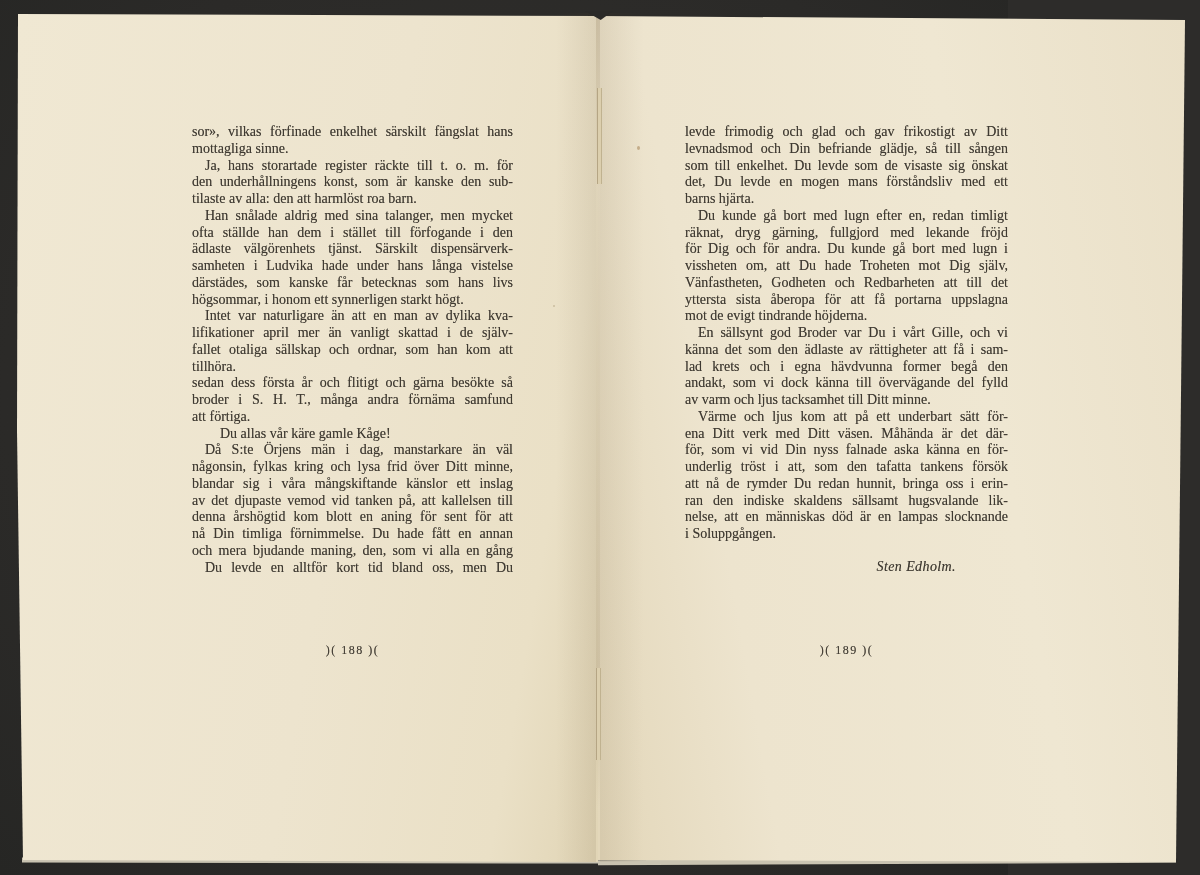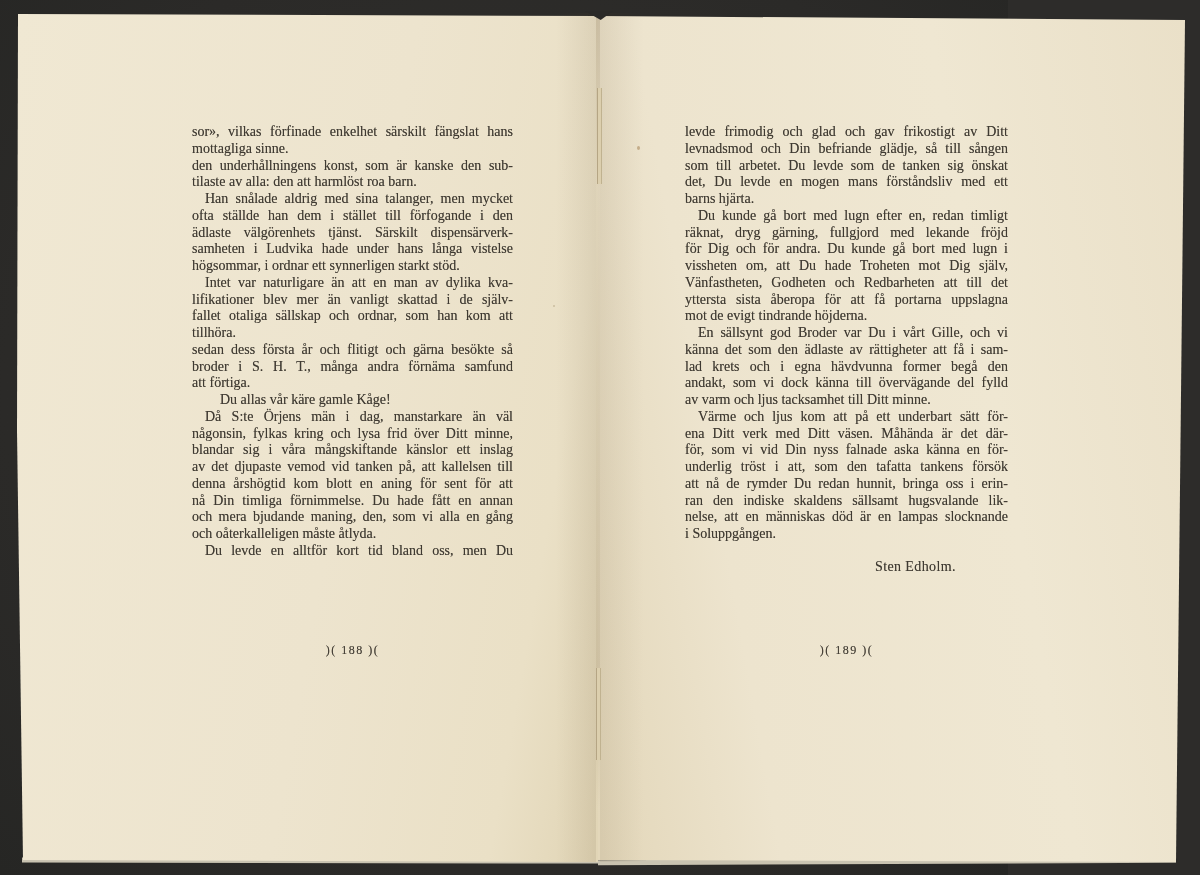--- a/index.html
+++ b/index.html
@@ -66,21 +66,21 @@
   .line{
     text-align:justify;text-align-last:justify;-moz-text-align-last:justify;
     white-space:normal;
   }
   .line.lastline{text-align-last:left;-moz-text-align-last:left;}
   .line.indent1{text-indent:13px;}
   .line.indent2{text-indent:28px;}
   .dateline{margin-top:10px;text-indent:14px;}
   .signature{
     margin-top:16px;padding-right:52px;
-    text-align:right;letter-spacing:.4px;
+    text-align:right;font-style:italic;letter-spacing:.4px;
   }
   .folio{
     position:absolute;top:643px;
     color:#433e35;font-size:12px;letter-spacing:1.5px;text-align:center;
     text-shadow:0 0 .4px rgba(63,58,50,.5);
   }
   .folio.leftfolio{left:192px;width:321px;}
   .folio.rightfolio{left:685px;width:323px;}
   
   .speck{position:absolute;border-radius:50%;}
@@ -106,66 +106,67 @@
   <div class="fold-notch"></div>
   <div class="speck a"></div>
   <div class="speck b"></div>
 
   <div class="textcol leftcol">
       <div class="para">
         <div class="line">sor», vilkas förfinade enkelhet särskilt fängslat hans</div>
         <div class="line lastline">mottagliga sinne.</div>
       </div>
       <div class="para">
+        <div class="line indent1">Ja, hans storartade register räckte till t. o. m. för</div>
         <div class="line">den underhållningens konst, som är kanske den sub-</div>
         <div class="line lastline">tilaste av alla: den att harmlöst roa barn.</div>
       </div>
       <div class="para">
         <div class="line indent1">Han snålade aldrig med sina talanger, men mycket</div>
         <div class="line">ofta ställde han dem i stället till förfogande i den</div>
         <div class="line">ädlaste välgörenhets tjänst. Särskilt dispensärverk-</div>
         <div class="line">samheten i Ludvika hade under hans långa vistelse</div>
-        <div class="line lastline">högsommar, i ordnar ett synnerligen starkt stöd.</div>
+        <div class="line">därstädes, som kanske får betecknas som hans livs</div>
+        <div class="line lastline">högsommar, i honom ett synnerligen starkt högt.</div>
       </div>
       <div class="para">
         <div class="line indent1">Intet var naturligare än att en man av dylika kva-</div>
-        <div class="line">lifikationer blev mer än vanligt skattad i de själv-</div>
+        <div class="line">lifikationer april mer än vanligt skattad i de själv-</div>
         <div class="line">fallet otaliga sällskap och ordnar, som han kom att</div>
         <div class="line lastline">tillhöra.</div>
       </div>
       <div class="para">
         <div class="line">sedan dess första år och flitigt och gärna besökte så</div>
         <div class="line">broder i S. H. T., många andra förnäma samfund</div>
         <div class="line lastline">att förtiga.</div>
       </div>
       <div class="para">
         <div class="line lastline indent2">Du allas vår käre gamle Kåge!</div>
       </div>
       <div class="para">
         <div class="line indent1">Då S:te Örjens män i dag, manstarkare än väl</div>
         <div class="line">någonsin, fylkas kring och lysa frid över Ditt minne,</div>
         <div class="line">blandar sig i våra mångskiftande känslor ett inslag</div>
         <div class="line">av det djupaste vemod vid tanken på, att kallelsen till</div>
         <div class="line">denna årshögtid kom blott en aning för sent för att</div>
         <div class="line">nå Din timliga förnimmelse. Du hade fått en annan</div>
         <div class="line">och mera bjudande maning, den, som vi alla en gång</div>
-        <div class="line lastline">och oåterkalleligen måste åtlyda.</div>
       </div>
       <div class="para">
         <div class="line indent1">Du levde en alltför kort tid bland oss, men Du</div>
       </div>
     </div>
   <div class="folio leftfolio">)( 188 )(</div>
 
   <div class="textcol rightcol">
 
   <div class="para">
         <div class="line">levde frimodig och glad och gav frikostigt av Ditt</div>
         <div class="line">levnadsmod och Din befriande glädje, så till sången</div>
-        <div class="line">som till arbetet. Du levde som de tanken sig önskat</div>
+        <div class="line">som till enkelhet. Du levde som de visaste sig önskat</div>
         <div class="line">det, Du levde en mogen mans förståndsliv med ett</div>
         <div class="line lastline">barns hjärta.</div>
       </div>
       <div class="para">
         <div class="line indent1">Du kunde gå bort med lugn efter en, redan timligt</div>
         <div class="line">räknat, dryg gärning, fullgjord med lekande fröjd</div>
         <div class="line">för Dig och för andra. Du kunde gå bort med lugn i</div>
         <div class="line">vissheten om, att Du hade Troheten mot Dig själv,</div>
         <div class="line">Vänfastheten, Godheten och Redbarheten att till det</div>
         <div class="line">yttersta sista åberopa för att få portarna uppslagna</div>

